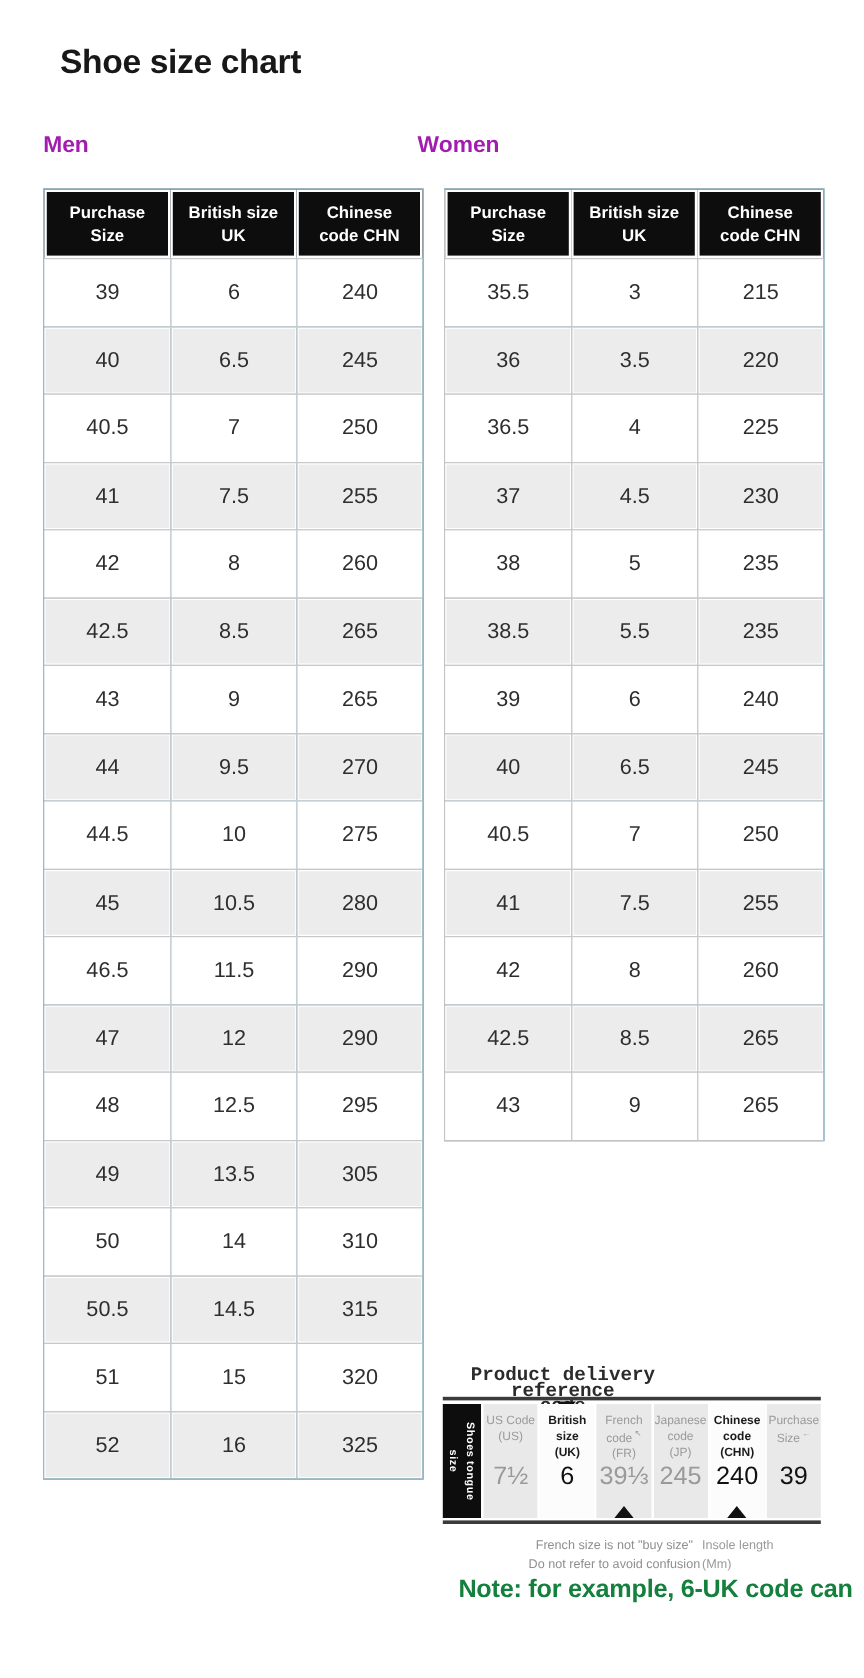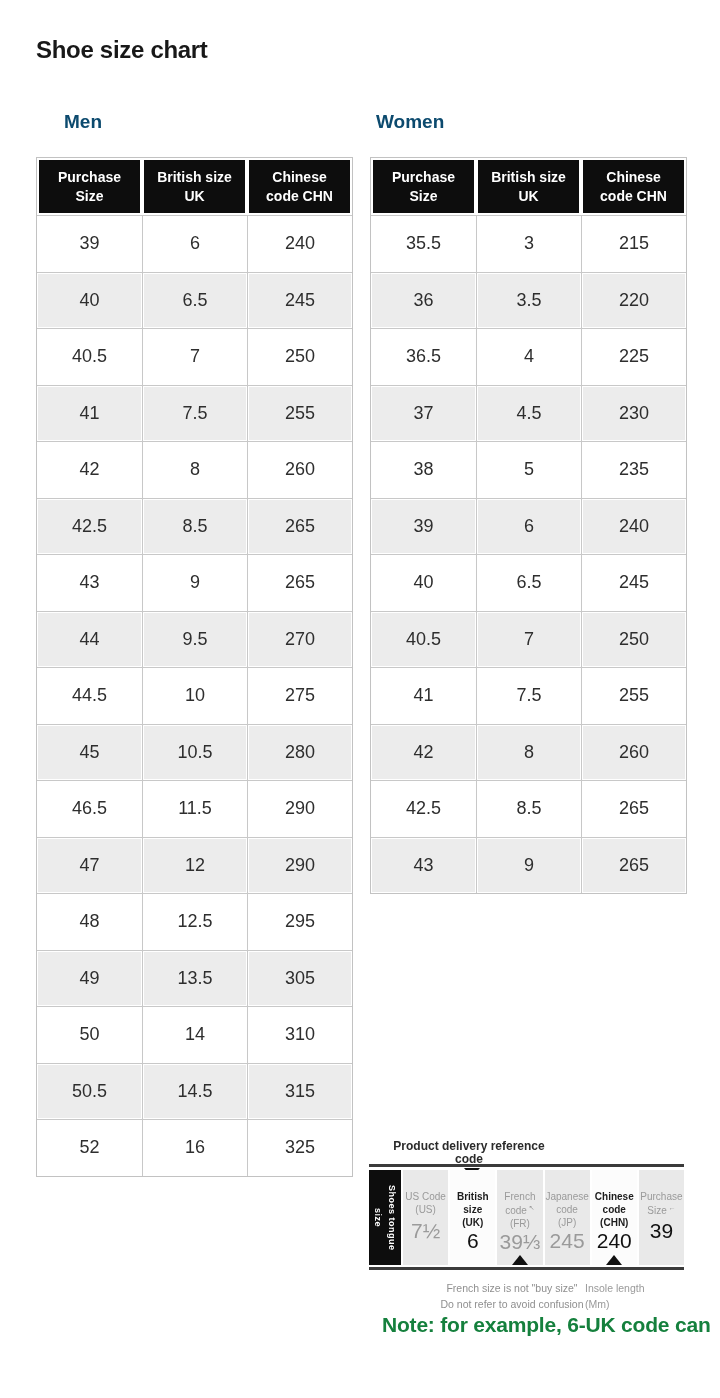--- a/index.html
+++ b/index.html
@@ -1,44 +1,44 @@
 <!DOCTYPE html>
 <html><head>
 <meta charset="utf-8">
 <style>
   html,body{margin:0;padding:0;background:#fff;}
   body{width:720px;height:1398px;font-family:"Liberation Sans",sans-serif;position:relative;overflow:hidden;}
   #page{position:absolute;inset:0;background:#fff;}
 
-  .title{position:absolute;left:36px;top:36px;font-size:24px;font-weight:700;color:#181818;letter-spacing:-0.3px;}
-  .group-label{position:absolute;top:111px;font-size:19px;font-weight:700;color:#0c4a6e;margin-left:28px;}
+  .title{position:absolute;left:50px;top:36px;font-size:28px;font-weight:700;color:#181818;letter-spacing:-0.3px;}
+  .group-label{position:absolute;top:111px;font-size:19px;font-weight:700;color:#a21caf;}
   .group-label.men{left:36px;}
   .group-label.women{left:348px;}
 
   .table-wrap{position:absolute;top:157px;border:1px solid #c2c2c2;background:#0369a1;}
   .table-wrap.men{left:36px;}
   .table-wrap.women{left:370px;}
   table.size-table{border-collapse:separate;border-spacing:0;table-layout:fixed;width:315px;}
   table.size-table col{width:105px;}
   table.size-table th{background:#0d0d0d;color:#fff;font-size:14px;font-weight:700;height:53px;border:2px solid #fff;padding:0;line-height:1.3;text-align:center;vertical-align:middle;}
   table.size-table td{height:55.5px;border-top:1px solid #c8c8c8;border-left:1px solid #c8c8c8;text-align:center;vertical-align:middle;font-size:18px;color:#2e2e2e;padding:0;background:#fff;box-shadow:inset 0 0 0 1px #fff;}
   table.size-table td:first-child{border-left:none;}
   table.size-table tbody tr:nth-child(even) td{background:#ececec;}
 
   
-  .ref-caption{position:absolute;left:369px;top:1140px;width:200px;text-align:center;font-size:12px;font-weight:700;color:#2b2b2b;line-height:13px;}
+  .ref-caption{position:absolute;left:369px;top:1140px;width:200px;text-align:center;font-size:16px;font-weight:700;color:#2b2b2b;line-height:13px;font-family:Liberation Mono, monospace;}
   .ref-topline{position:absolute;left:369px;top:1164px;width:315px;height:3px;background:#3b3b3b;}
   .caret-down{position:absolute;left:464px;top:1168px;width:0;height:0;border-left:8px solid transparent;border-right:8px solid transparent;border-top:9px solid #111;}
   .ref-table{position:absolute;left:369px;top:1170px;width:315px;height:95px;display:flex;}
   .ref-side{width:32px;background:#0d0d0d;display:flex;align-items:center;justify-content:center;flex:none;}
   .ref-side-text{writing-mode:vertical-rl;font-size:9px;font-weight:700;color:#fff;line-height:1.6;letter-spacing:0.5px;text-align:center;}
   .ref-cols{flex:1;display:flex;}
   .ref-col{flex:1;background:#e9e9e9;border-left:2px solid #fff;display:flex;flex-direction:column;position:relative;}
   .ref-col.em{background:#fcfcfc;}
-  .ref-col-header{padding-top:20px;height:48px;text-align:center;font-size:10px;line-height:1.3;color:#9a9a9a;}
+  .ref-col-header{padding-top:8px;height:48px;text-align:center;font-size:10px;line-height:1.3;color:#9a9a9a;}
   .ref-col.em .ref-col-header{color:#1c1c1c;font-weight:700;}
   .ref-col-value{flex:1;display:flex;align-items:center;justify-content:center;font-size:21px;color:#9a9a9a;padding-bottom:22px;}
   .ref-col-value.dark{color:#111;}
   .cursor-glyph{font-size:7px;vertical-align:super;}
   .caret-up{position:absolute;bottom:0;left:50%;transform:translateX(-50%);width:0;height:0;border-left:8px solid transparent;border-right:8px solid transparent;border-bottom:10px solid #111;}
   .ref-bottomline{position:absolute;left:369px;top:1267px;width:315px;height:3px;background:#3b3b3b;}
   .fn-left{position:absolute;left:412px;top:1280px;width:200px;text-align:center;font-size:10.5px;color:#8f8f8f;line-height:16px;}
   .fn-right{position:absolute;left:585px;top:1280px;width:80px;text-align:left;font-size:10.5px;color:#9a9a9a;line-height:16px;}
   .note{position:absolute;left:382px;top:1312px;width:335px;font-size:21px;font-weight:700;color:#15803d;line-height:25px;letter-spacing:-0.2px;}
 </style>
@@ -141,20 +141,25 @@
             <td>50</td>
             <td>14</td>
             <td>310</td>
           </tr>
           <tr>
             <td>50.5</td>
             <td>14.5</td>
             <td>315</td>
           </tr>
           <tr>
+            <td>51</td>
+            <td>15</td>
+            <td>320</td>
+          </tr>
+          <tr>
             <td>52</td>
             <td>16</td>
             <td>325</td>
           </tr>
         </tbody>
     </table>
   </div>
 
   <div class="table-wrap women">
     <table class="size-table">
@@ -190,20 +195,25 @@
             <td>37</td>
             <td>4.5</td>
             <td>230</td>
           </tr>
           <tr>
             <td>38</td>
             <td>5</td>
             <td>235</td>
           </tr>
           <tr>
+            <td>38.5</td>
+            <td>5.5</td>
+            <td>235</td>
+          </tr>
+          <tr>
             <td>39</td>
             <td>6</td>
             <td>240</td>
           </tr>
           <tr>
             <td>40</td>
             <td>6.5</td>
             <td>245</td>
           </tr>
           <tr>

